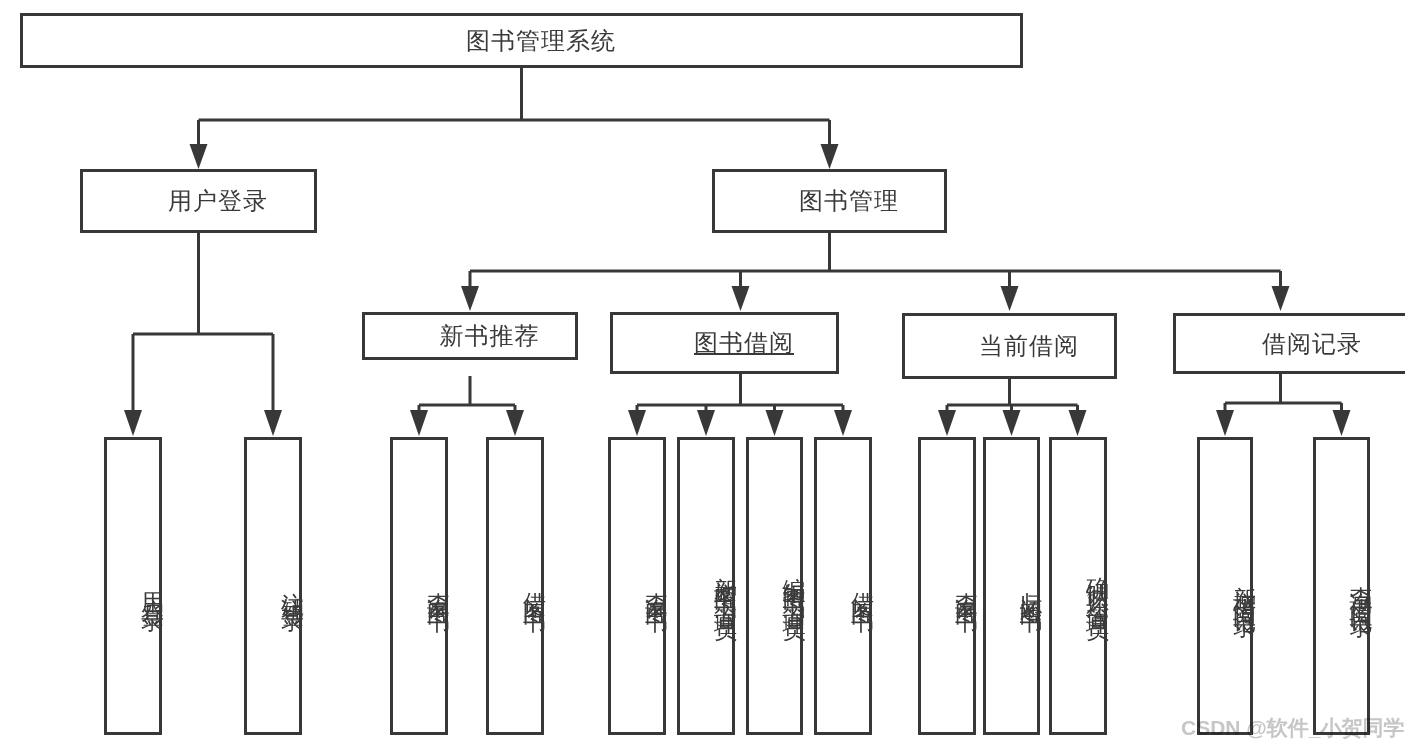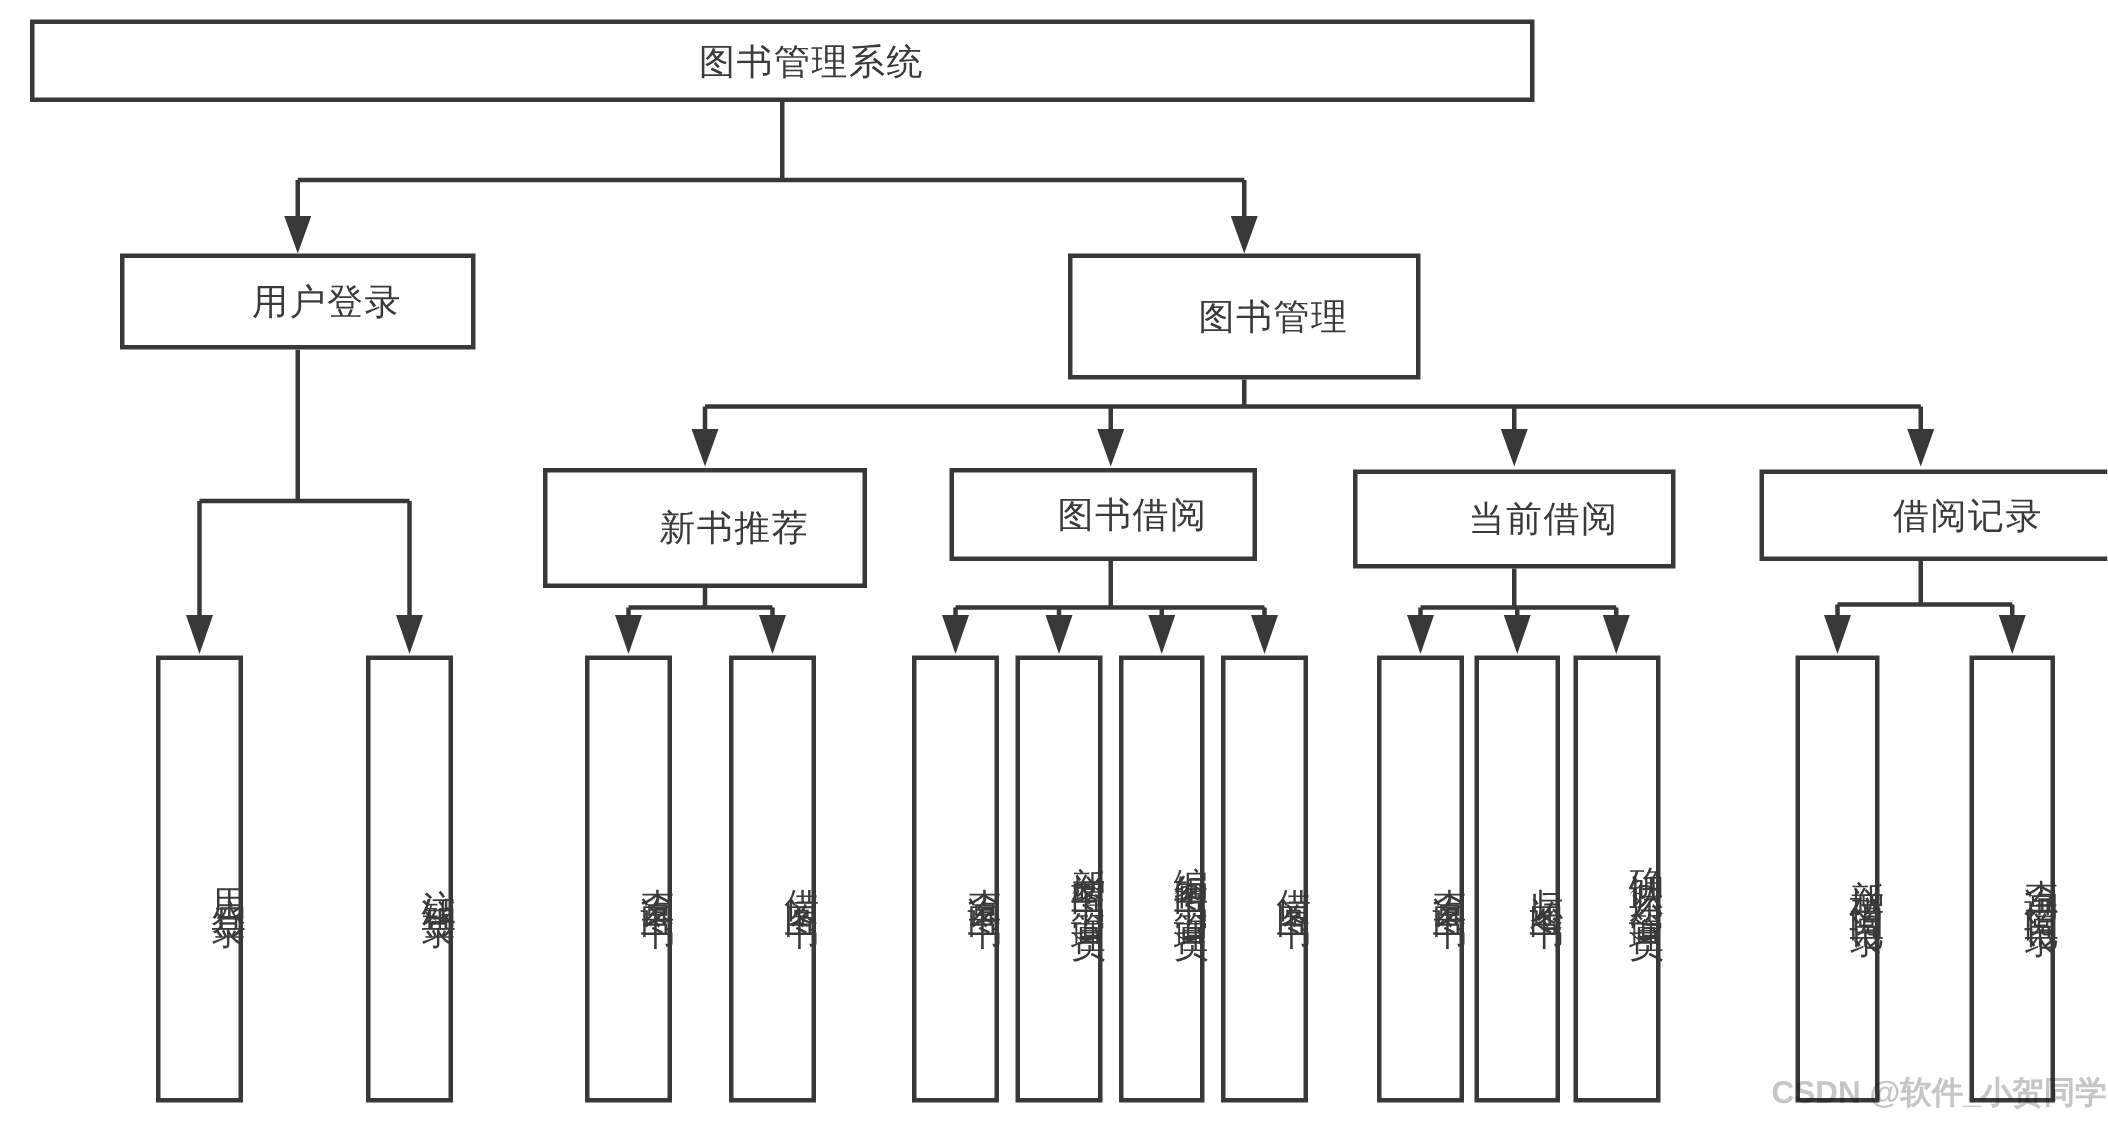--- a/index.html
+++ b/index.html
@@ -64,23 +64,23 @@
     font-size: 21px;
     color: var(--watermark);
     white-space: nowrap;
     mix-blend-mode: multiply;
     z-index: 5;
     font-weight: bold;
   }
   
   .n-root  { left: 20px;   top: 13px;  width: 1003px; height: 55px; }
   .n-l2a   { left: 80px;   top: 169px; width: 237px;  height: 64px; }
-  .n-l2b   { left: 712px;  top: 169px; width: 235px;  height: 84px; text-align: right; }
-  .n-l3a   { left: 362px;  top: 312px; width: 216px;  height: 80px; }
-  .n-l3b   { left: 633px;  top: 312px; width: 205px;  height: 62px; }
+  .n-l2b   { left: 712px;  top: 169px; width: 235px;  height: 64px; text-align: right; }
+  .n-l3a   { left: 362px;  top: 312px; width: 216px;  height: 48px; }
+  .n-l3b   { left: 610px;  top: 312px; width: 229px;  height: 62px; text-decoration: underline; }
   .n-l3c   { left: 902px;  top: 313px; width: 215px;  height: 66px; }
   .n-l3d   { left: 1173px; top: 313px; width: 239px;  height: 61px; }
   .leaf    { top: 437px; height: 298px; width: 58px; }
   .n-f1  { left: 104px; }
   .n-f2  { left: 244px; }
   .n-f3  { left: 390px; }
   .n-f4  { left: 486px; }
   .n-f5  { left: 608px; }
   .n-f6  { left: 677px; }
   .n-f7  { left: 746px; width: 57px; }

